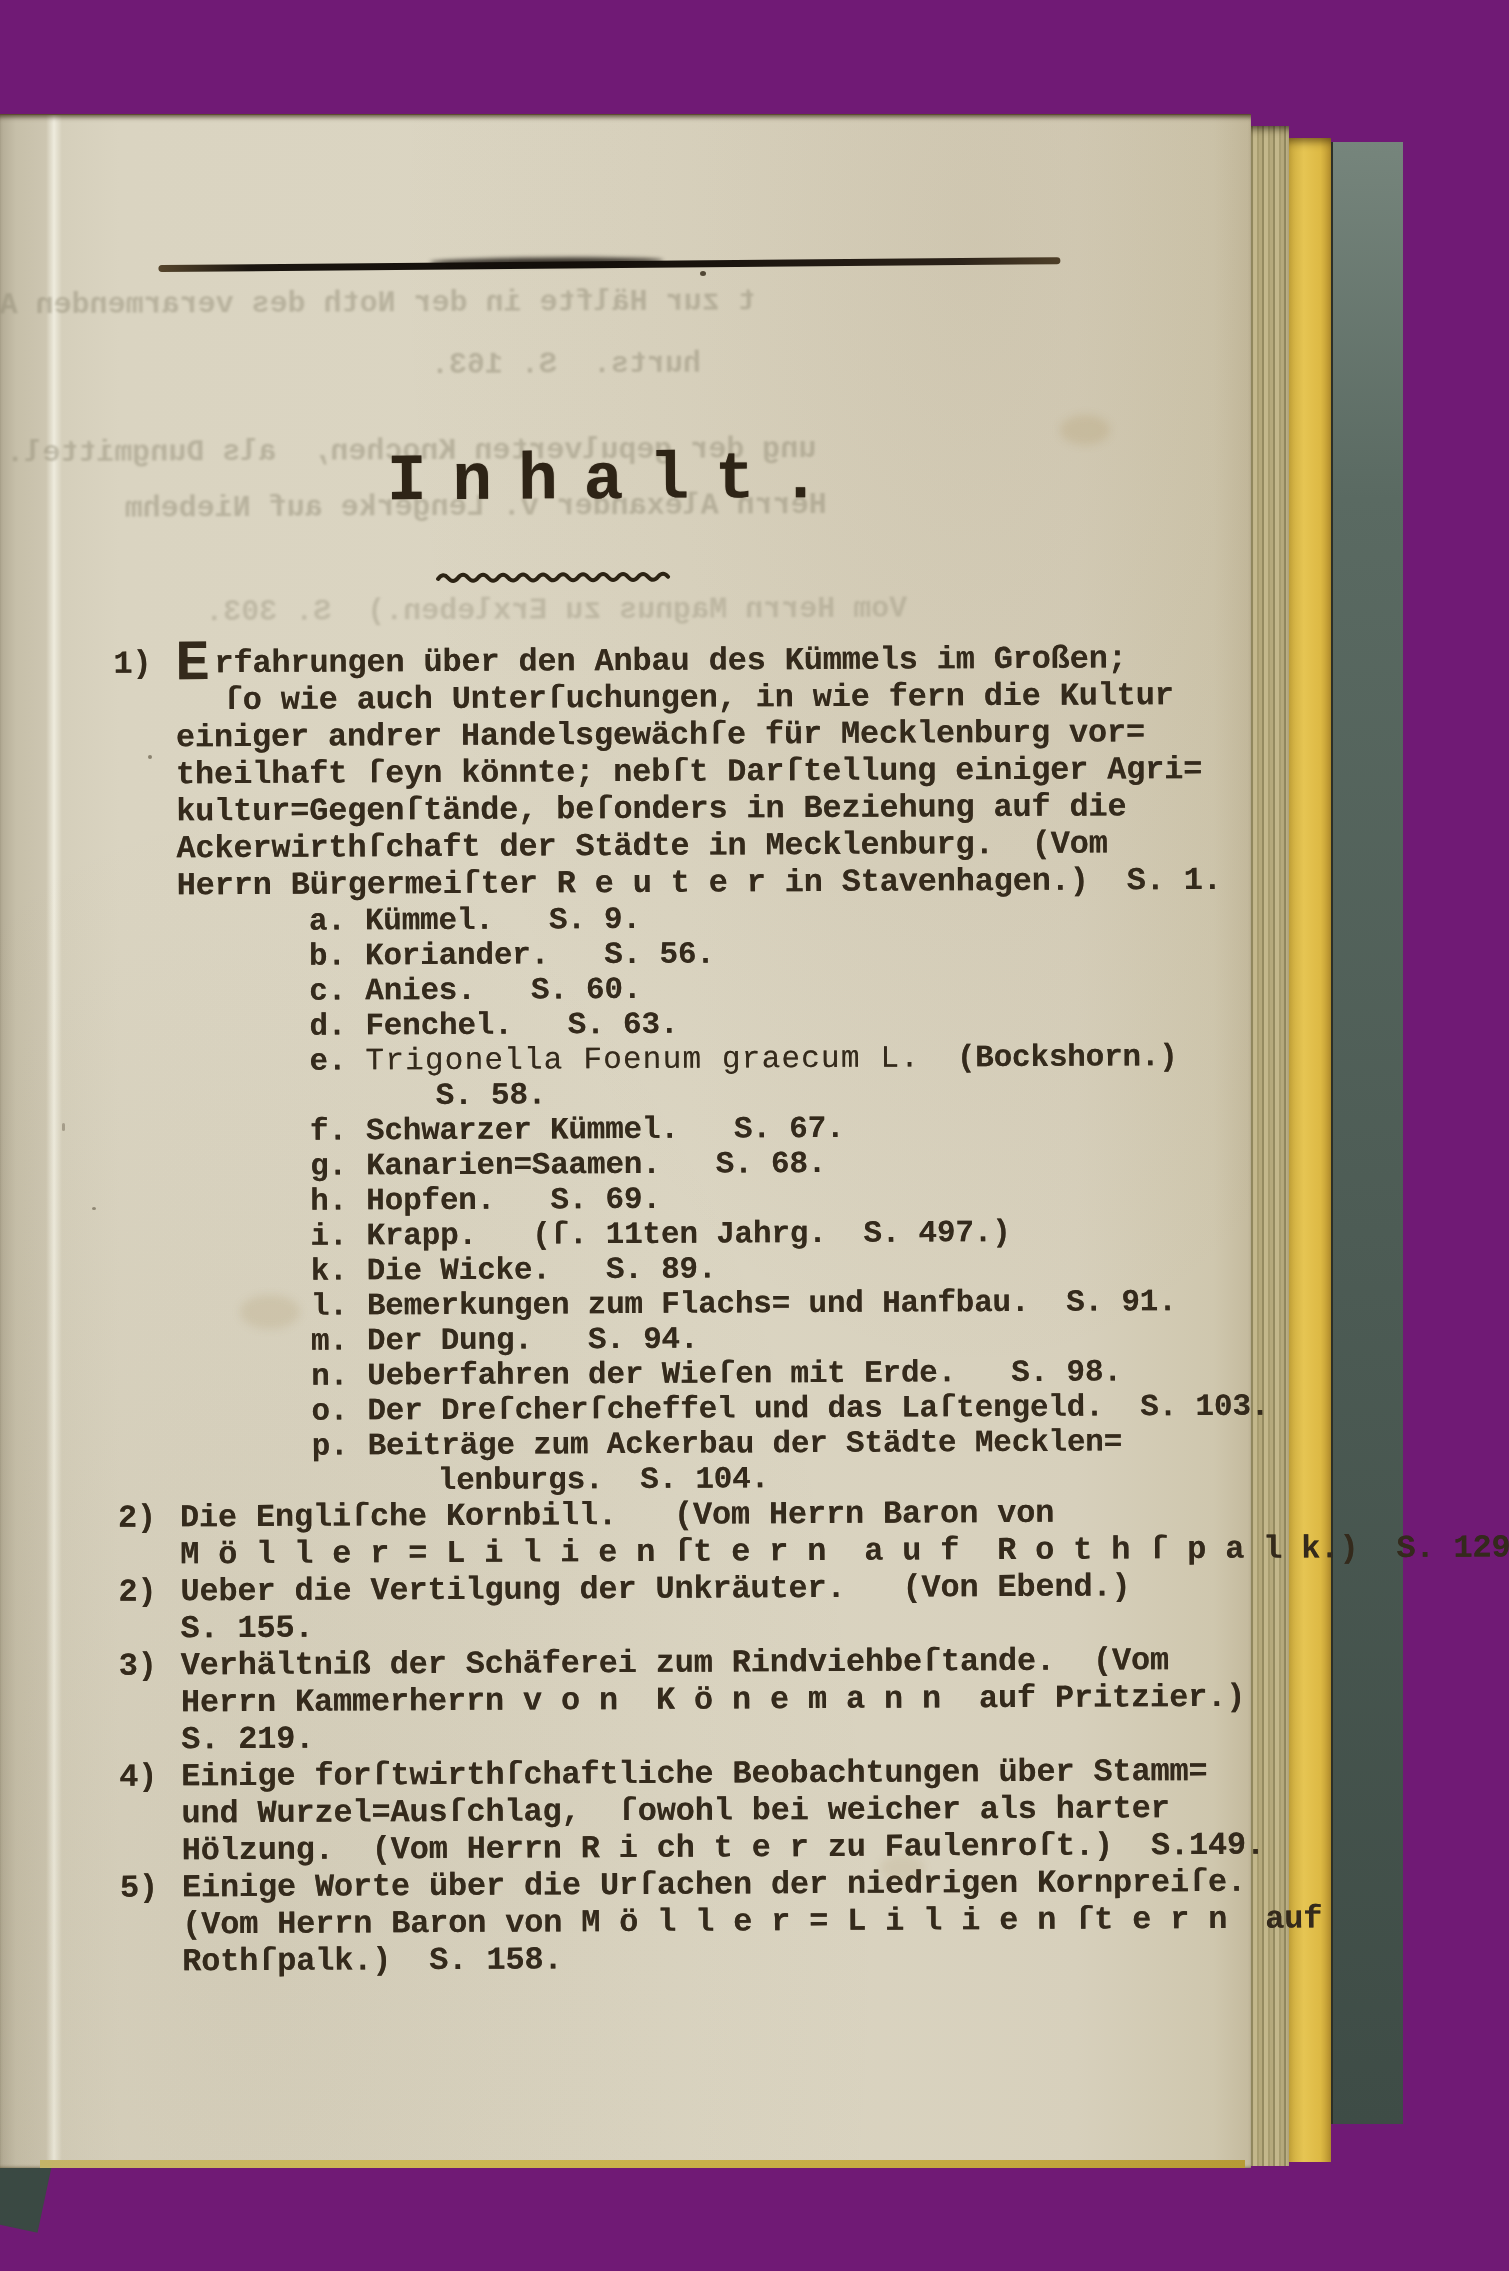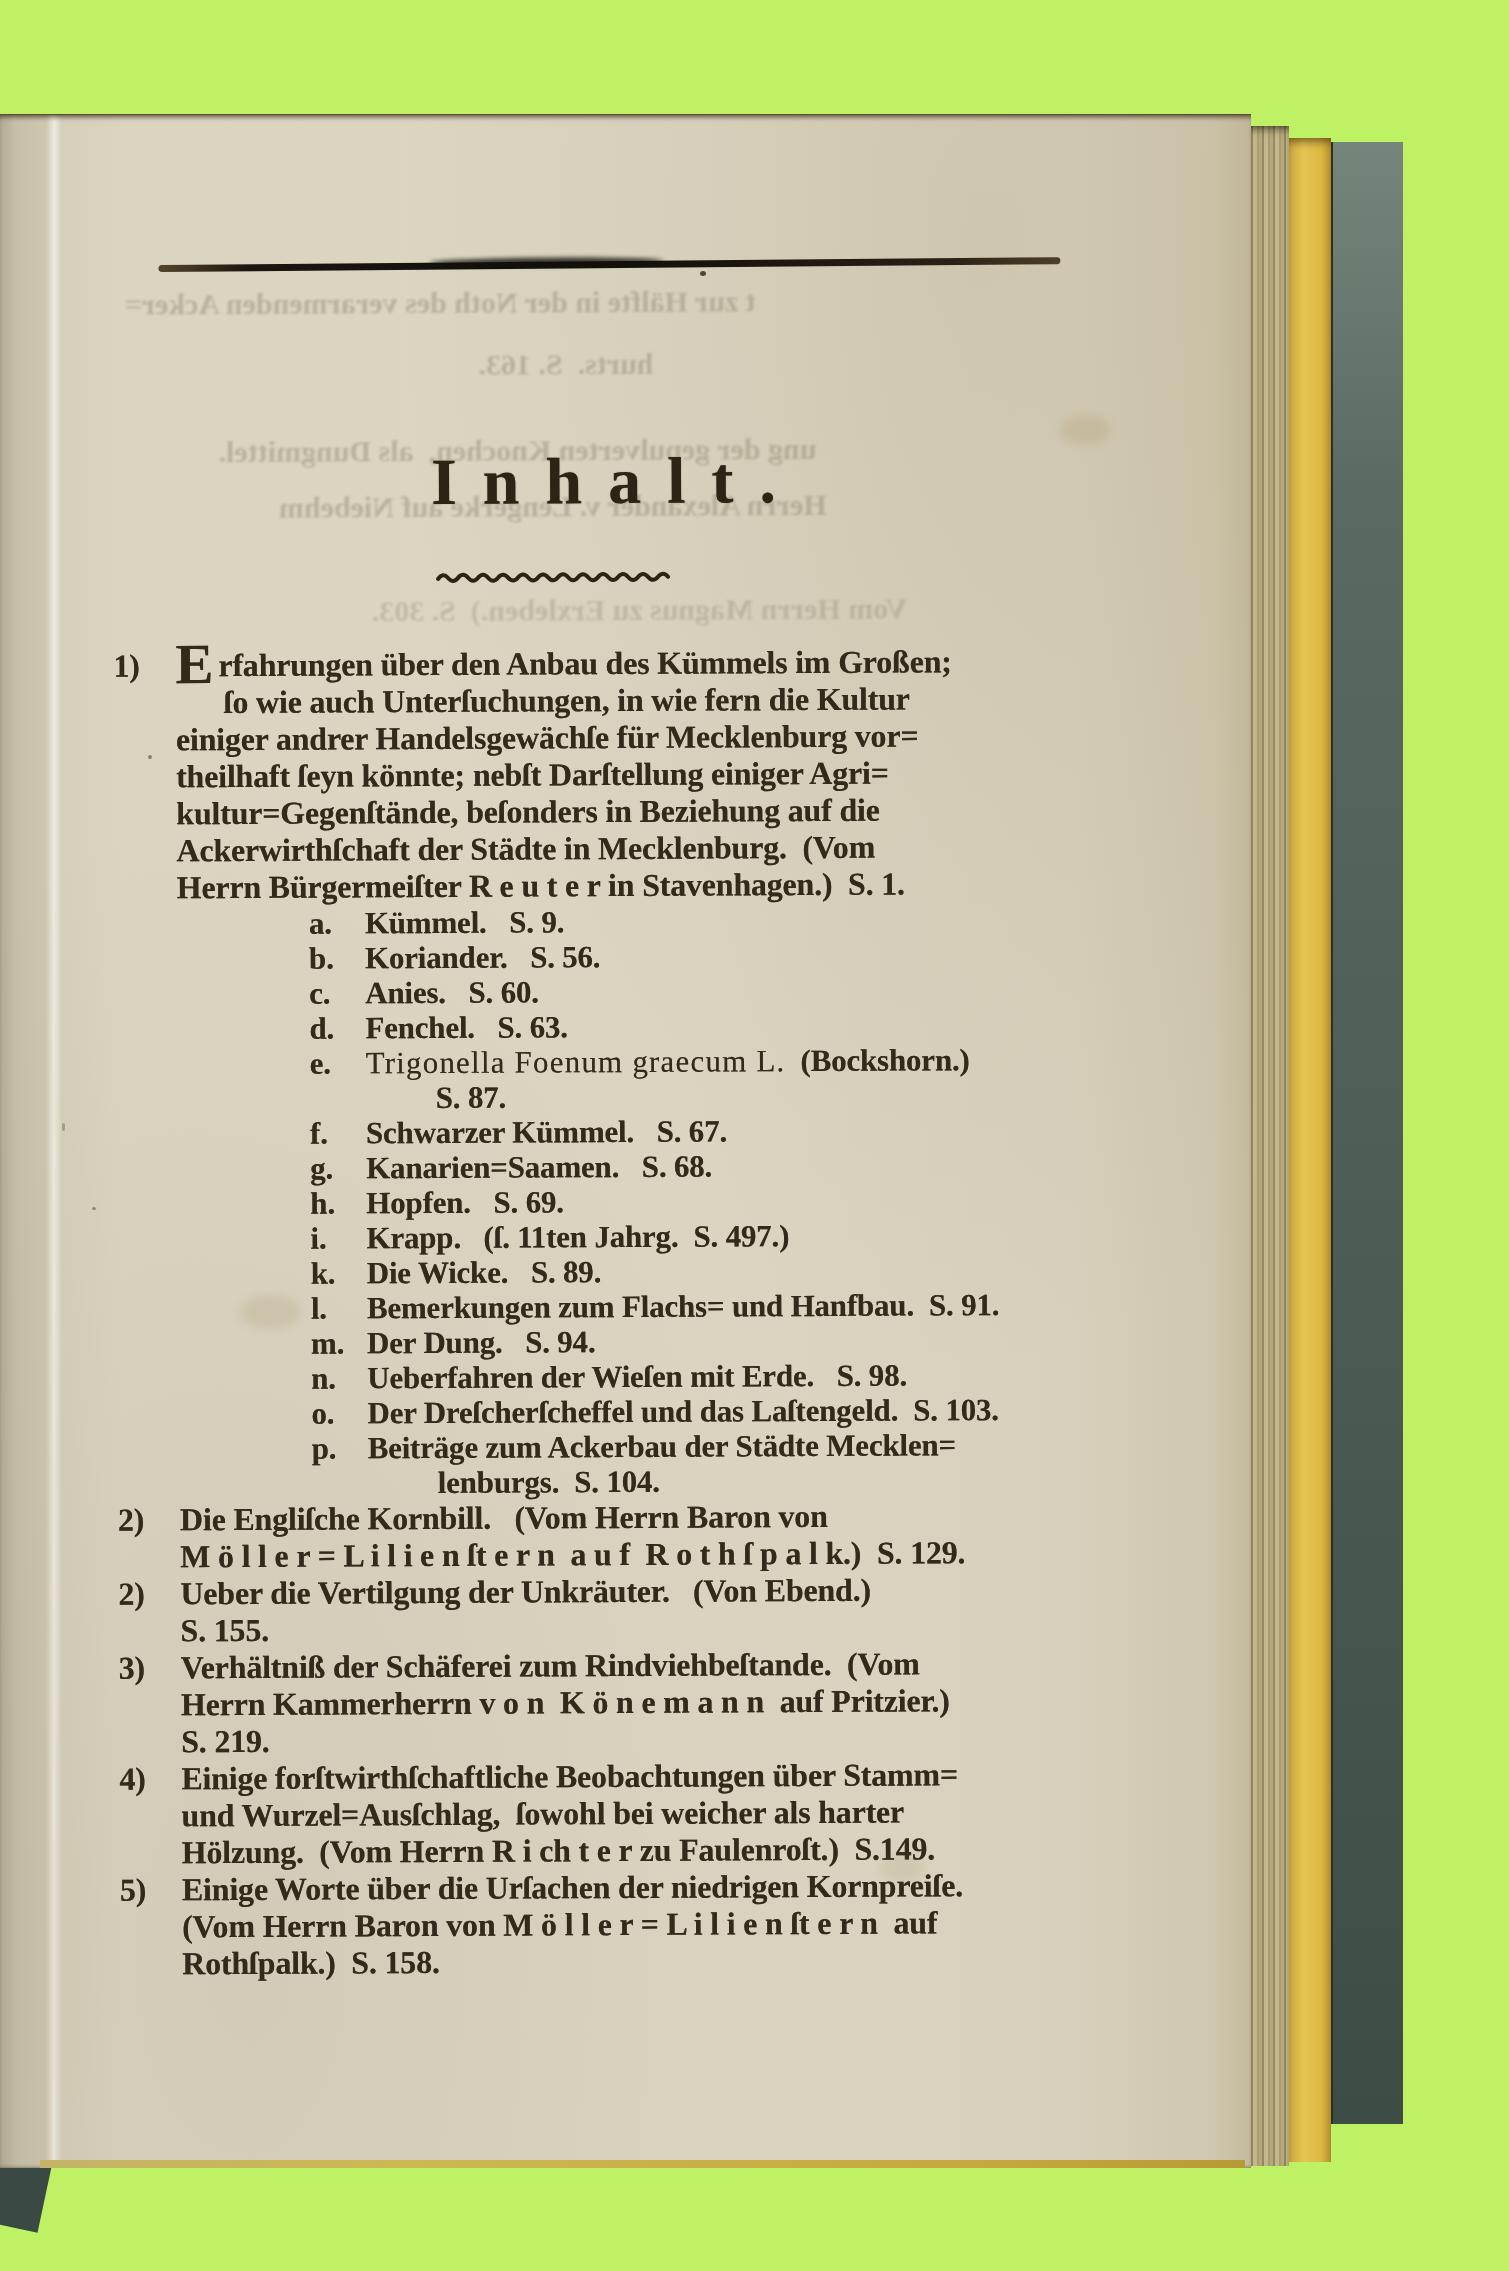--- a/index.html
+++ b/index.html
@@ -1,17 +1,17 @@
 <!DOCTYPE html>
 <html><head>
 <meta charset="utf-8">
 <style>
   html,body{margin:0;padding:0;background:#000;}
-  .scene{position:relative;width:1509px;height:2271px;background:#bef264;overflow:hidden;
-         font-family:Liberation Serif, serif;}
+  .scene{position:relative;width:1509px;height:2271px;background:#701a75;overflow:hidden;
+         font-family:Liberation Mono, monospace;}
   
   .page{position:absolute;left:0;top:114px;width:1251px;height:2053px;z-index:2;
         background:
           radial-gradient(ellipse at 78% 6%, rgba(125,100,55,.10), transparent 42%),
           radial-gradient(ellipse at 20% 90%, rgba(110,95,60,.08), transparent 45%),
           linear-gradient(90deg,#b3ab95 0px,#c6bfa9 16px,#cdc6b1 46px,
              rgba(255,255,245,.55) 54px,#d5cfbb 62px,#dad4c1 120px,#dbd5c2 55%,
              #d7d0bc 86%,#cfc7ae 97%,#c4ba9d 100%);
         background-color:#d9d3c0;
         box-shadow: inset 0 5px 5px -3px rgba(55,40,18,.75), inset 0 -3px 3px -2px rgba(80,65,30,.5);
@@ -114,21 +114,21 @@
           <div class="row c"><span class="t">einiger andrer Handelsgewächſe für Mecklenburg vor=</span></div>
           <div class="row c"><span class="t">theilhaft ſeyn könnte; nebſt Darſtellung einiger Agri=</span></div>
           <div class="row c"><span class="t">kultur=Gegenſtände, beſonders in Beziehung auf die</span></div>
           <div class="row c"><span class="t">Ackerwirthſchaft der Städte in Mecklenburg.  (Vom</span></div>
           <div class="row c"><span class="t">Herrn Bürgermeiſter R e u t e r in Stavenhagen.)  S. 1.</span></div>
           <div class="row sub"><span class="mk">a.</span><span class="t">Kümmel.   S. 9.</span></div>
           <div class="row sub"><span class="mk">b.</span><span class="t">Koriander.   S. 56.</span></div>
           <div class="row sub"><span class="mk">c.</span><span class="t">Anies.   S. 60.</span></div>
           <div class="row sub"><span class="mk">d.</span><span class="t">Fenchel.   S. 63.</span></div>
           <div class="row sub"><span class="mk">e.</span><span class="ant">Trigonella Foenum graecum L.</span><span class="t">  (Bockshorn.)</span></div>
-          <div class="row deep"><span class="t">S. 87.</span></div>
+          <div class="row deep"><span class="t">S. 58.</span></div>
           <div class="row sub"><span class="mk">f.</span><span class="t">Schwarzer Kümmel.   S. 67.</span></div>
           <div class="row sub"><span class="mk">g.</span><span class="t">Kanarien=Saamen.   S. 68.</span></div>
           <div class="row sub"><span class="mk">h.</span><span class="t">Hopfen.   S. 69.</span></div>
           <div class="row sub"><span class="mk">i.</span><span class="t">Krapp.   (ſ. 11ten Jahrg.  S. 497.)</span></div>
           <div class="row sub"><span class="mk">k.</span><span class="t">Die Wicke.   S. 89.</span></div>
           <div class="row sub"><span class="mk">l.</span><span class="t">Bemerkungen zum Flachs= und Hanfbau.  S. 91.</span></div>
           <div class="row sub"><span class="mk">m.</span><span class="t">Der Dung.   S. 94.</span></div>
           <div class="row sub"><span class="mk">n.</span><span class="t">Ueberfahren der Wieſen mit Erde.   S. 98.</span></div>
           <div class="row sub"><span class="mk">o.</span><span class="t">Der Dreſcherſcheffel und das Laſtengeld.  S. 103.</span></div>
           <div class="row sub"><span class="mk">p.</span><span class="t">Beiträge zum Ackerbau der Städte Mecklen=</span></div>

